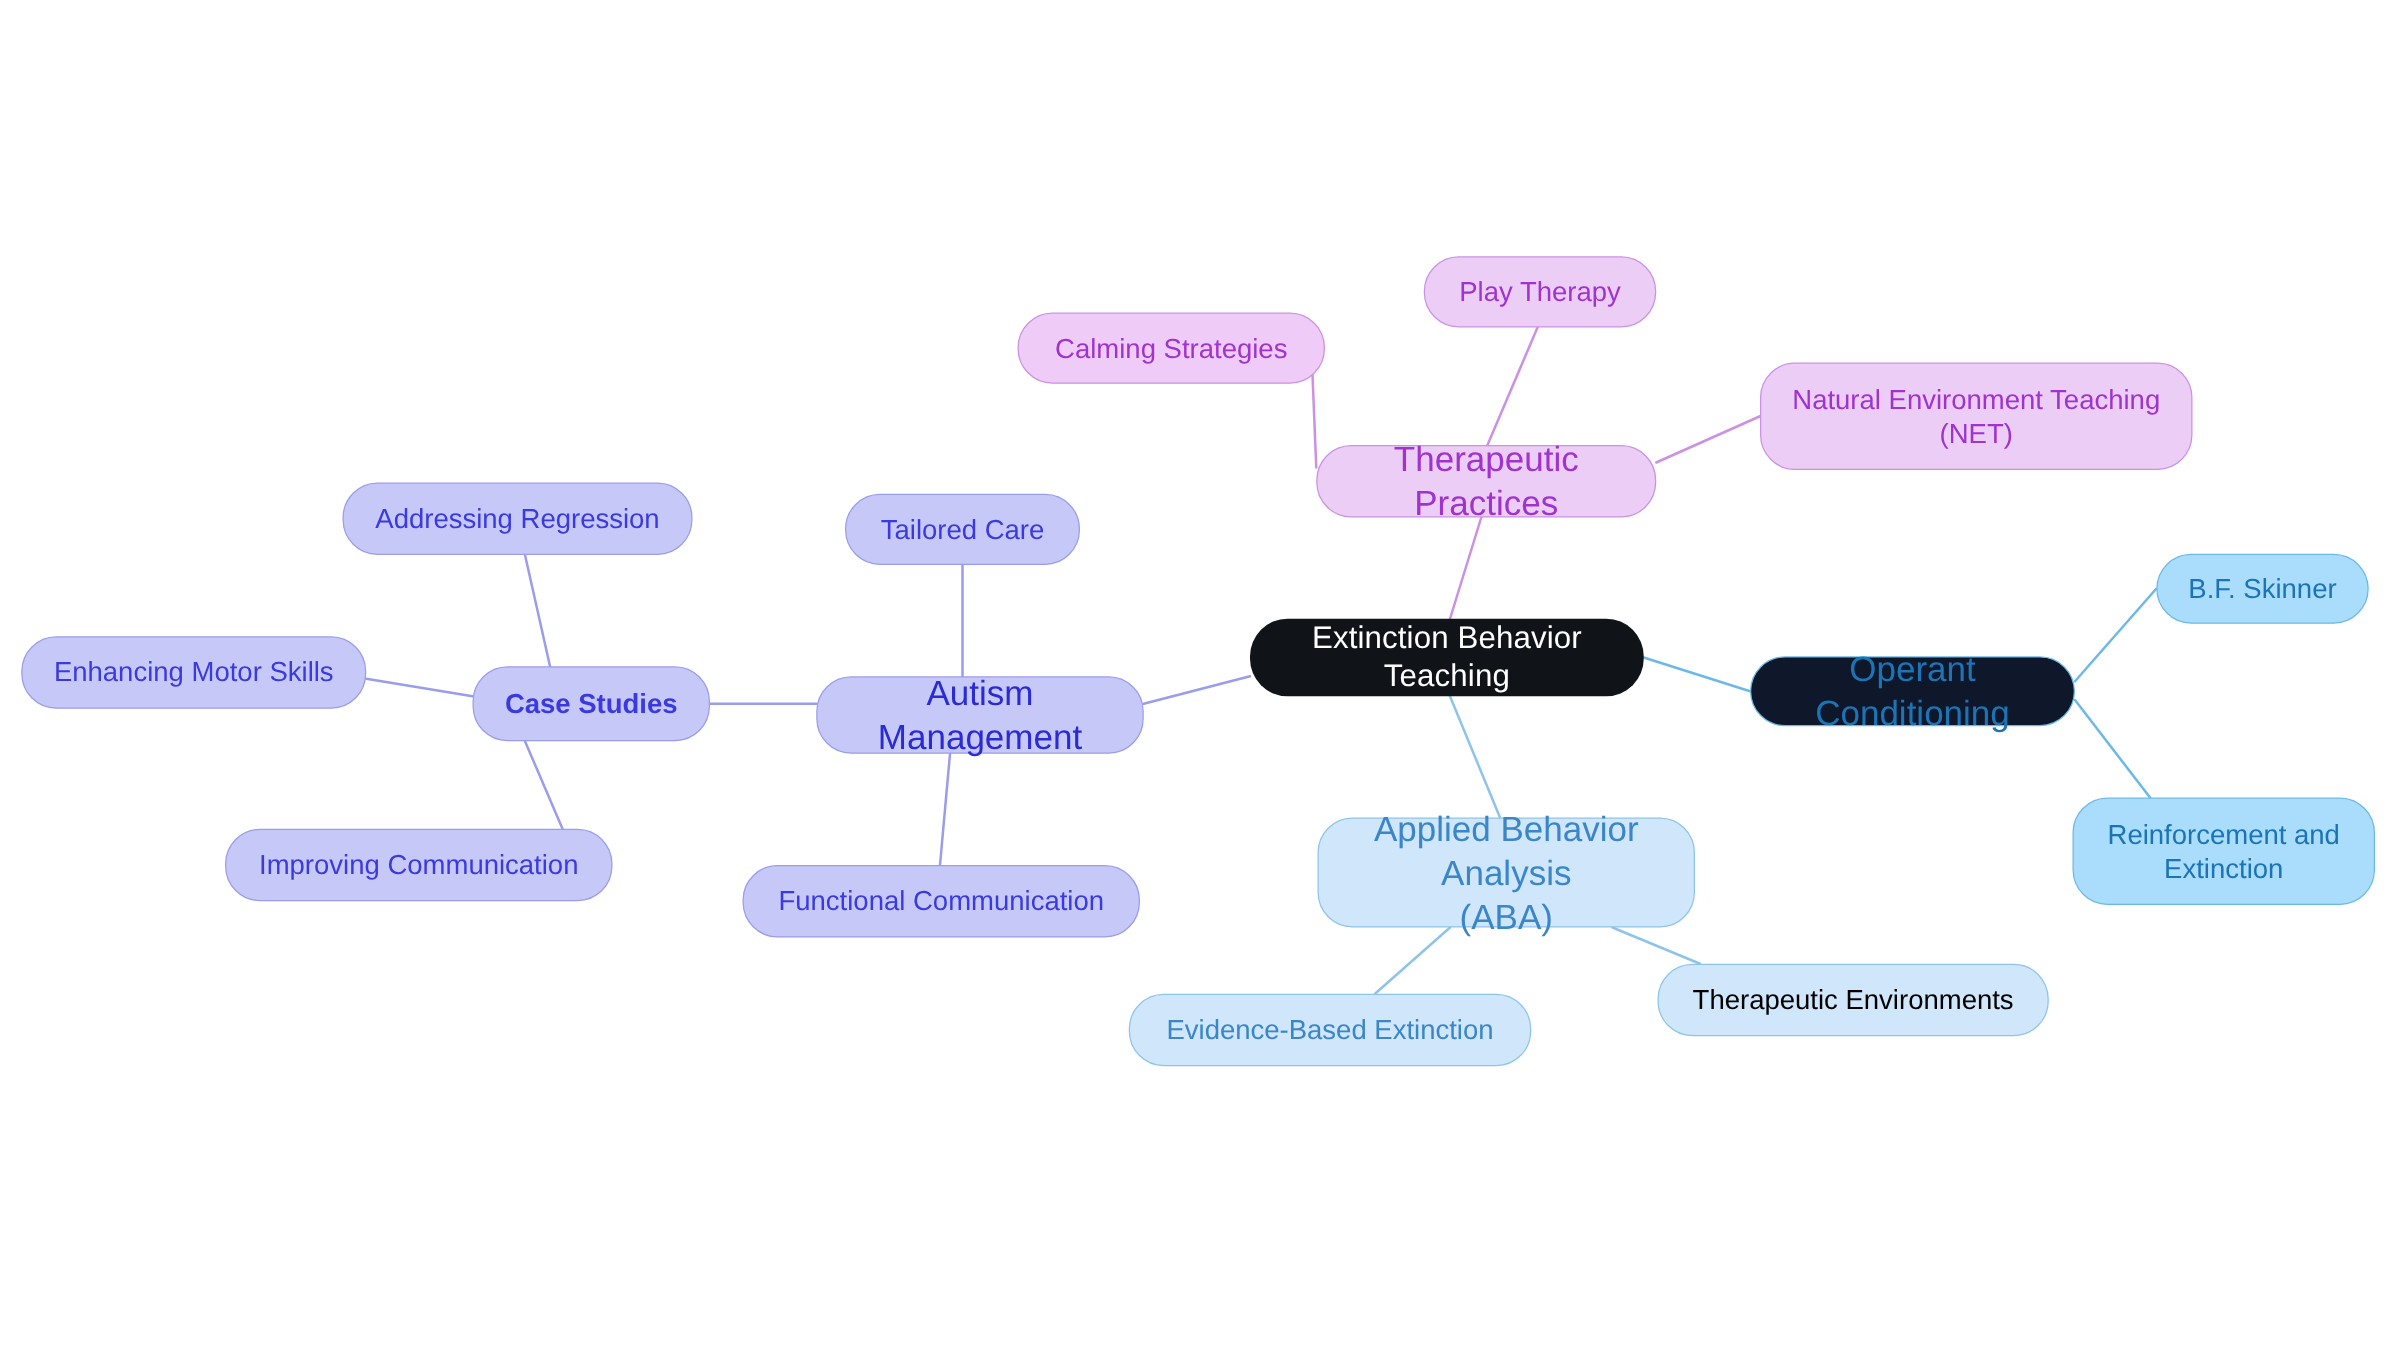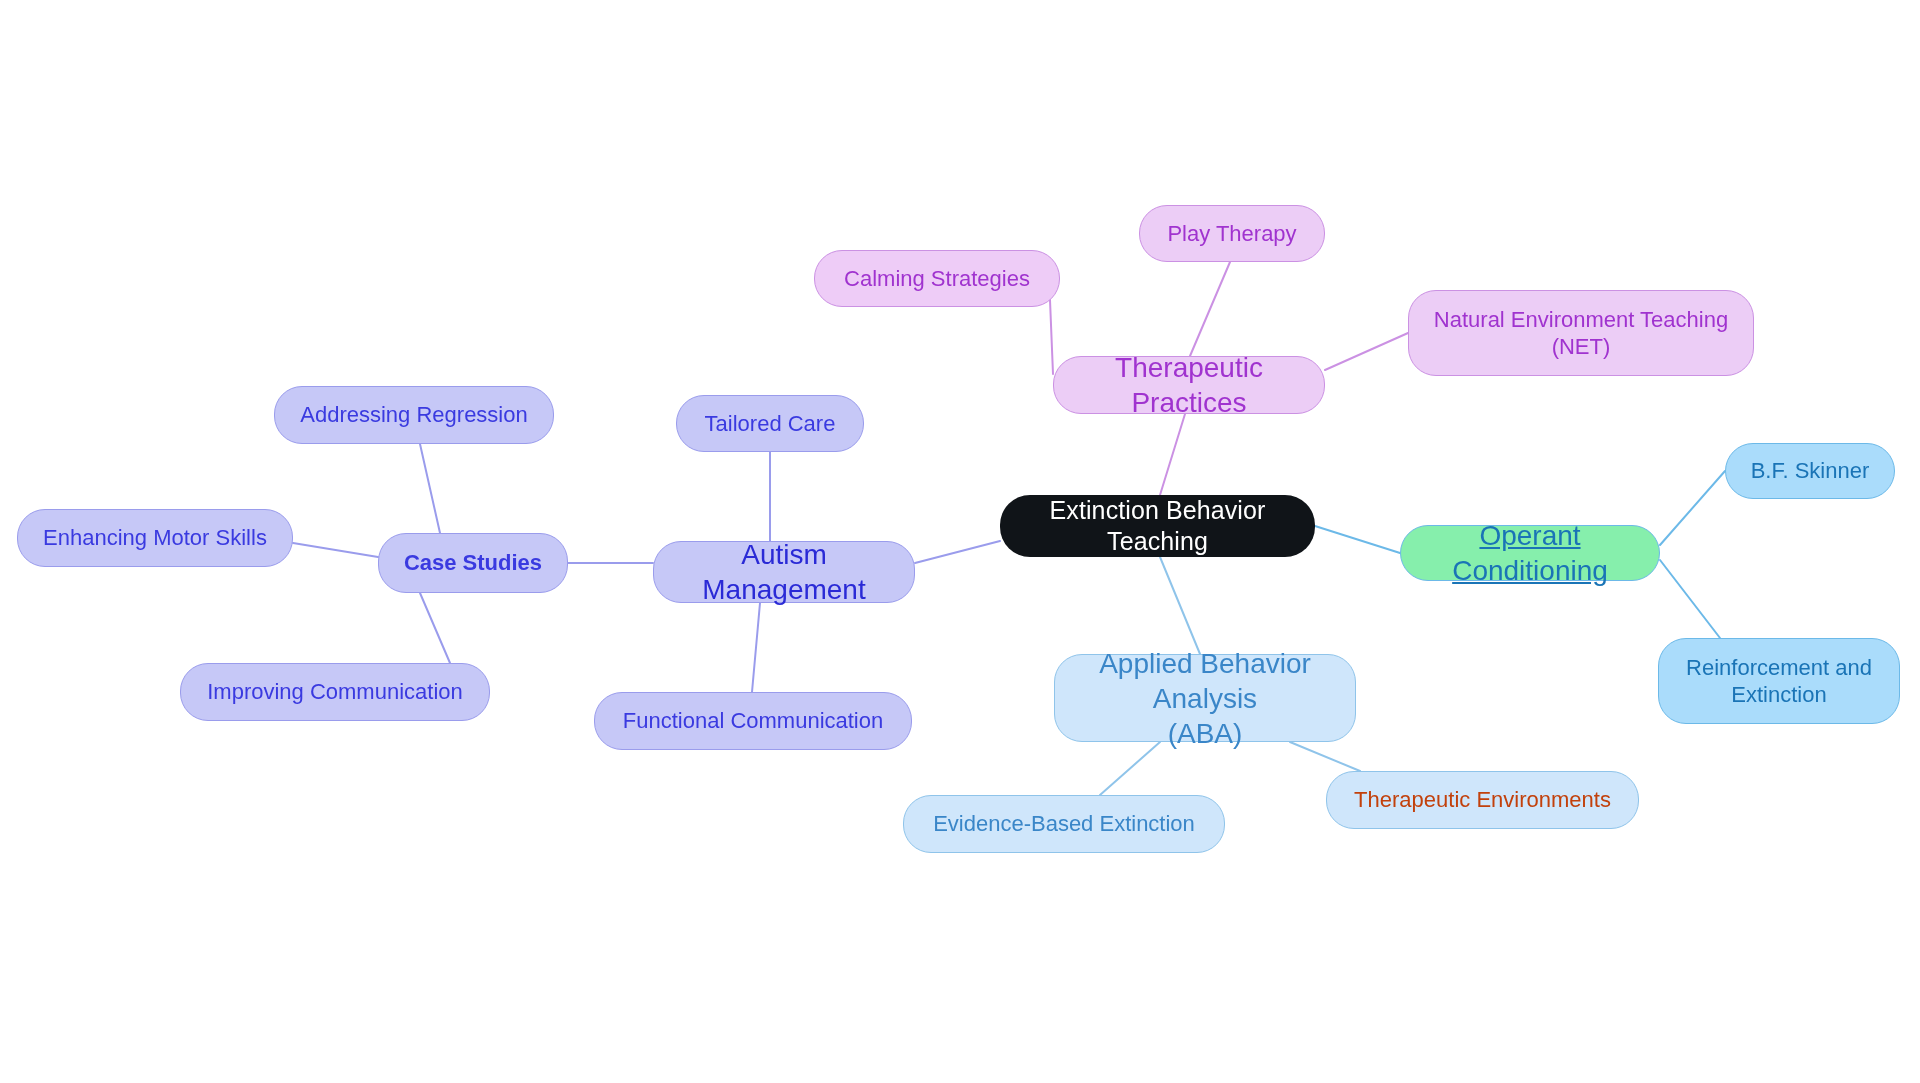--- a/index.html
+++ b/index.html
@@ -68,28 +68,28 @@
       <path d="M 1000 541 L 915 563" stroke="#9a9cec" stroke-width="2" fill="none" stroke-linecap="round"></path>
       <path d="M 770 541 L 770 452" stroke="#9a9cec" stroke-width="2" fill="none" stroke-linecap="round"></path>
       <path d="M 760 603 L 752 692" stroke="#9a9cec" stroke-width="2" fill="none" stroke-linecap="round"></path>
       <path d="M 653 563 L 568 563" stroke="#9a9cec" stroke-width="2" fill="none" stroke-linecap="round"></path>
       <path d="M 440 533 L 420 444" stroke="#9a9cec" stroke-width="2" fill="none" stroke-linecap="round"></path>
       <path d="M 378 557 L 293 543" stroke="#9a9cec" stroke-width="2" fill="none" stroke-linecap="round"></path>
       <path d="M 420 593 L 450 663" stroke="#9a9cec" stroke-width="2" fill="none" stroke-linecap="round"></path>
     </svg>
   <div id="node-layer">
       <div class="node node-root" style="left: 1000px; top: 495px; width: 315px; height: 62px; background: rgb(16, 20, 24); color: rgb(255, 255, 255); border-color: transparent;">Extinction Behavior Teaching</div>
-      <div class="node node-l1" style="left: 1400px; top: 525px; width: 260px; height: 56px; background: #86efac; color: rgb(26, 116, 182); border-color: rgb(108, 185, 232); text-decoration: underline;">Operant Conditioning</div>
+      <div class="node node-l1" style="left: 1400px; top: 525px; width: 260px; height: 56px; background: #0f172a; color: rgb(26, 116, 182); border-color: rgb(108, 185, 232);">Operant Conditioning</div>
       <div class="node node-l2" style="left: 1725px; top: 443px; width: 170px; height: 56px; background: rgb(170, 220, 251); color: rgb(26, 116, 182); border-color: rgb(108, 185, 232);">B.F. Skinner</div>
       <div class="node node-l2" style="left: 1658px; top: 638px; width: 242px; height: 86px; background: rgb(170, 220, 251); color: rgb(26, 116, 182); border-color: rgb(108, 185, 232);">Reinforcement and
 Extinction</div>
       <div class="node node-l1" style="left: 1054px; top: 654px; width: 302px; height: 88px; background: rgb(207, 230, 251); color: rgb(58, 134, 200); border-color: rgb(143, 196, 234);">Applied Behavior Analysis
 (ABA)</div>
       <div class="node node-l2" style="left: 903px; top: 795px; width: 322px; height: 58px; background: rgb(207, 230, 251); color: rgb(58, 134, 200); border-color: rgb(143, 196, 234);">Evidence-Based Extinction</div>
-      <div class="node node-l2" style="left: 1326px; top: 771px; width: 313px; height: 58px; background: rgb(207, 230, 251); color: #c2410c; border-color: rgb(143, 196, 234);">Therapeutic Environments</div>
+      <div class="node node-l2" style="left: 1326px; top: 771px; width: 313px; height: 58px; background: rgb(207, 230, 251); color: #000000; border-color: rgb(143, 196, 234);">Therapeutic Environments</div>
       <div class="node node-l1" style="left: 1053px; top: 356px; width: 272px; height: 58px; background: rgb(236, 205, 246); color: rgb(160, 51, 207); border-color: rgb(203, 145, 227);">Therapeutic Practices</div>
       <div class="node node-l2" style="left: 1139px; top: 205px; width: 186px; height: 57px; background: rgb(236, 205, 246); color: rgb(160, 51, 207); border-color: rgb(203, 145, 227);">Play Therapy</div>
       <div class="node node-l2" style="left: 814px; top: 250px; width: 246px; height: 57px; background: rgb(238, 204, 247); color: rgb(160, 51, 207); border-color: rgb(203, 145, 227);">Calming Strategies</div>
       <div class="node node-l2" style="left: 1408px; top: 290px; width: 346px; height: 86px; background: rgb(236, 205, 246); color: rgb(160, 51, 207); border-color: rgb(203, 145, 227);">Natural Environment Teaching
 (NET)</div>
       <div class="node node-l1" style="left: 653px; top: 541px; width: 262px; height: 62px; background: rgb(198, 200, 247); color: rgb(42, 42, 214); border-color: rgb(154, 156, 236);">Autism Management</div>
       <div class="node node-l2" style="left: 676px; top: 395px; width: 188px; height: 57px; background: rgb(198, 200, 247); color: rgb(58, 58, 224); border-color: rgb(154, 156, 236);">Tailored Care</div>
       <div class="node node-l2" style="left: 594px; top: 692px; width: 318px; height: 58px; background: rgb(198, 200, 247); color: rgb(58, 58, 224); border-color: rgb(154, 156, 236);">Functional Communication</div>
       <div class="node node-l2" style="left: 378px; top: 533px; width: 190px; height: 60px; background: rgb(198, 200, 247); color: rgb(58, 58, 224); border-color: rgb(154, 156, 236); font-weight: bold;">Case Studies</div>
       <div class="node node-l2" style="left: 274px; top: 386px; width: 280px; height: 58px; background: rgb(198, 200, 247); color: rgb(58, 58, 224); border-color: rgb(154, 156, 236);">Addressing Regression</div>

